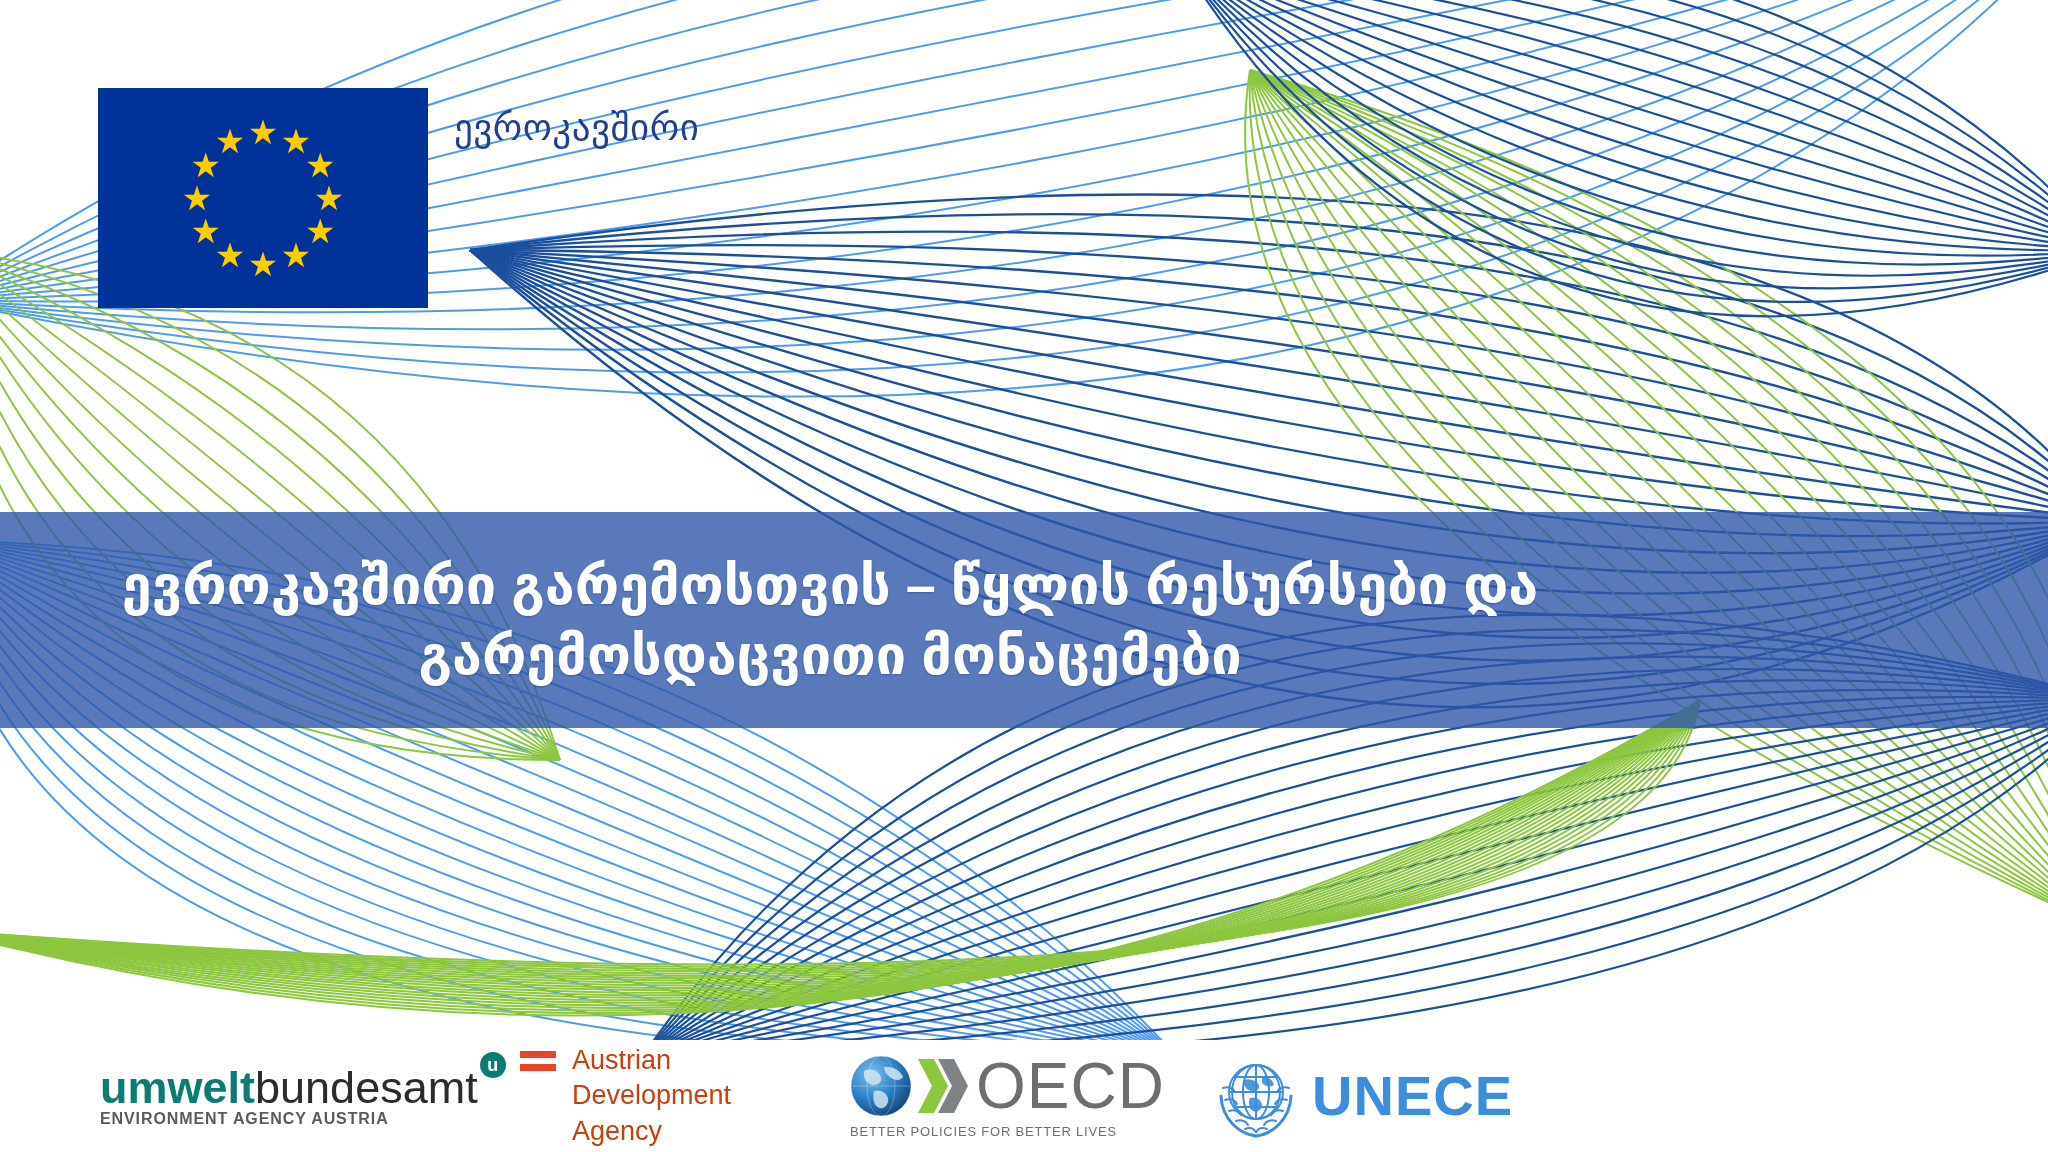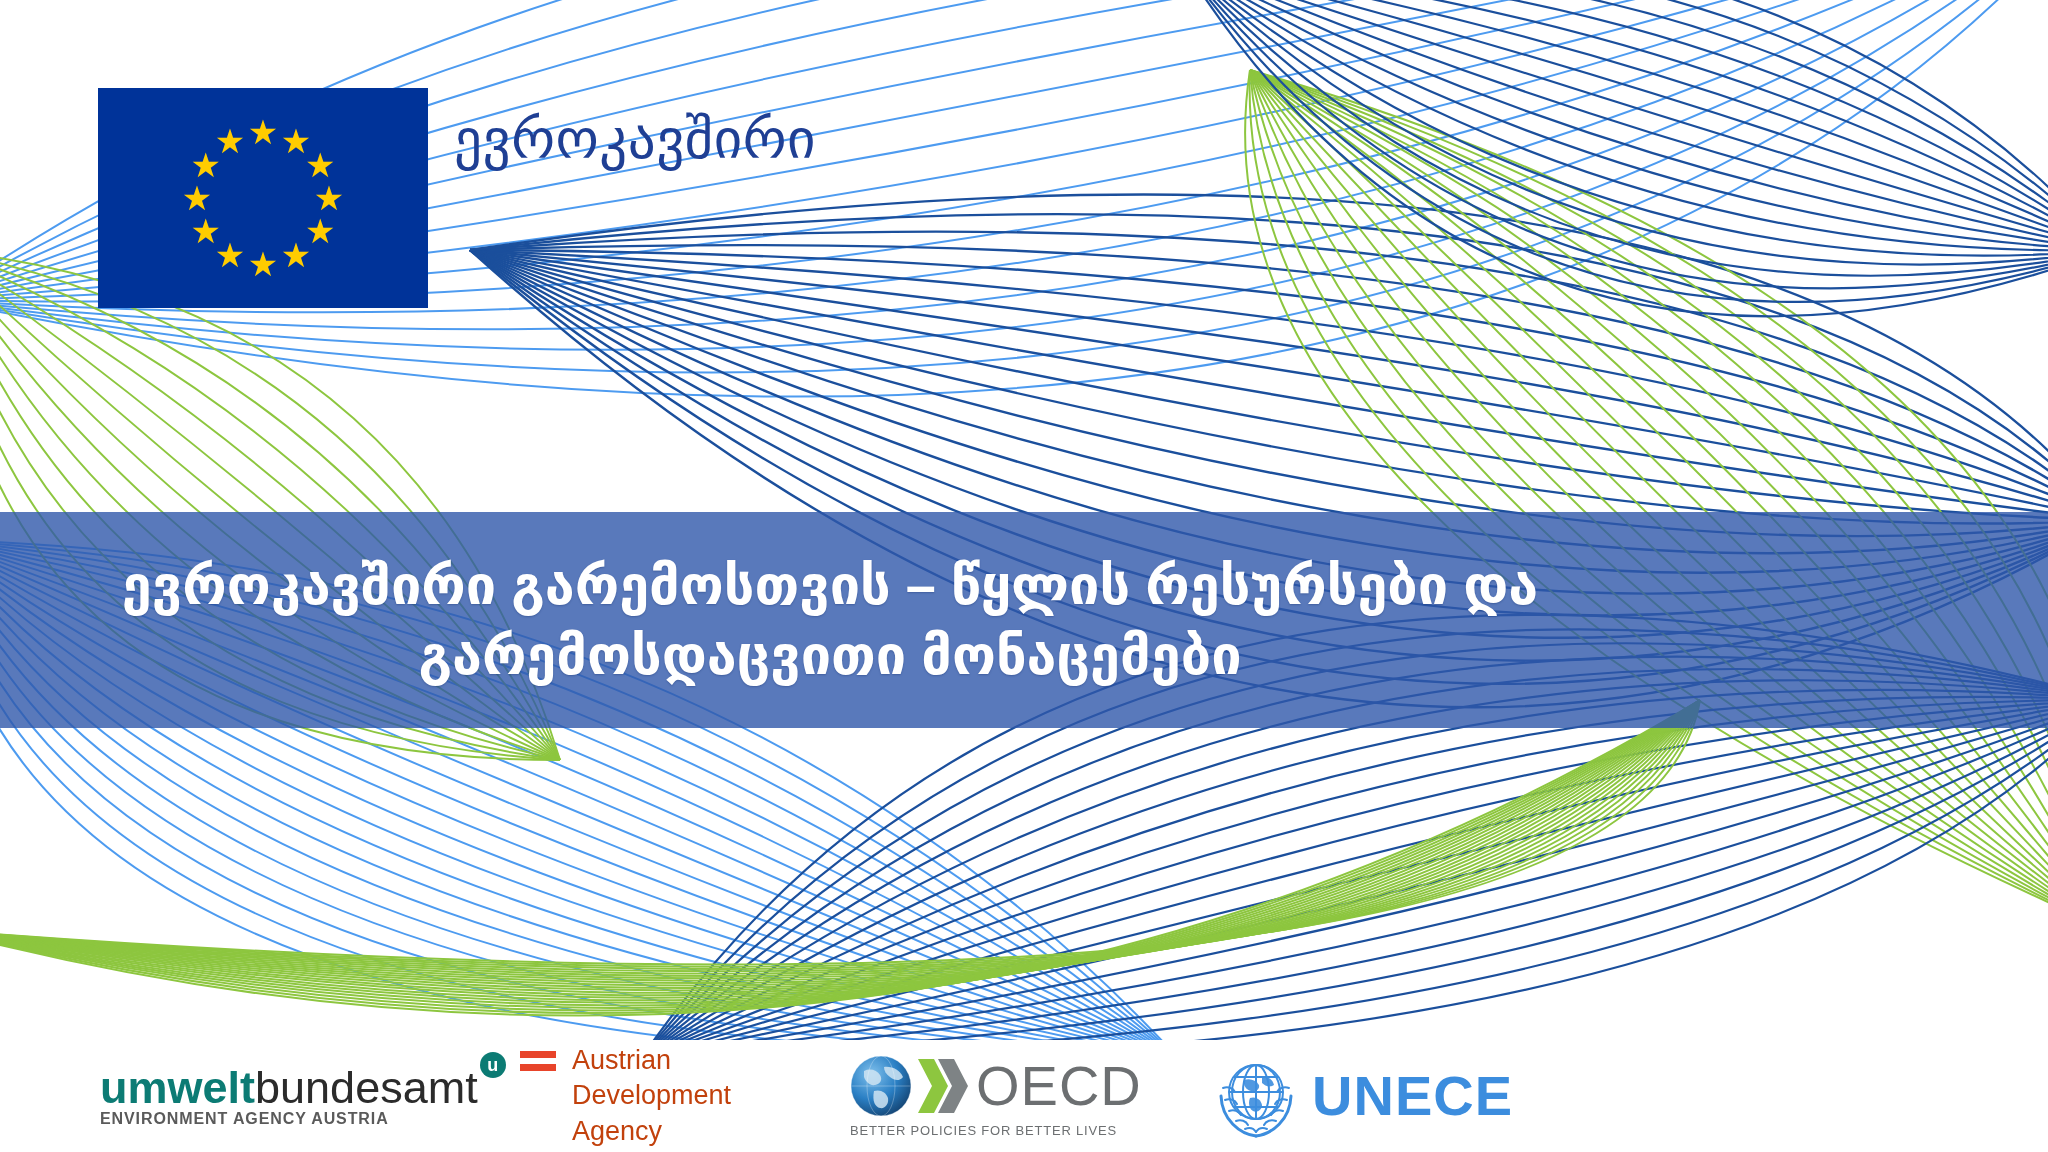--- a/index.html
+++ b/index.html
@@ -47,21 +47,21 @@
     font-size: 34px;
     line-height: 34px;
     text-align: center;
   }
   .eu-text {
     margin-left: 26px;
     padding-top: 16px;
   }
   .eu-title-line {
     color: #1f3f94;
-    font-size: 55px;
+    font-size: 37px;
     line-height: 1.30;
     font-weight: 400;
     white-space: nowrap;
     letter-spacing: 0.5px;
   }
   .eu-subtitle {
     margin-top: 12px;
     color: #5d5d5d;
     font-size: 23px;
     font-weight: 400;
@@ -148,21 +148,21 @@
   .oieau { flex: 0 0 auto; width: 330px; display: flex; align-items: center; }
   .oieau-mark { width: 74px; height: 84px; flex: 0 0 auto; margin-right: 14px; }
   .oieau-word { font-size: 44px; font-weight: bold; color: #12477E; line-height: 1; letter-spacing: -0.5px; }
   .oieau-sub { font-size: 19px; color: #12477E; line-height: 1.22; margin-top: 4px; white-space: nowrap; }
 
   
   .oecd { flex: 0 0 auto; width: 360px; }
   .oecd-row { display: flex; align-items: center; }
   .oecd-globe { width: 62px; height: 62px; flex: 0 0 auto; }
   .oecd-chev { width: 56px; height: 62px; flex: 0 0 auto; margin-left: 2px; }
-  .oecd-word { font-size: 56px; color: #6c6f71; letter-spacing: 1px; line-height: 1; margin-left: 6px; font-weight: 400; }
+  .oecd-word { font-size: 64px; color: #6c6f71; letter-spacing: 1px; line-height: 1; margin-left: 6px; font-weight: 400; }
   .oecd-sub { font-size: 13px; color: #6c6f71; letter-spacing: 0.8px; margin-top: 6px; white-space: nowrap; }
 
   
   .unece { flex: 0 0 auto; display: flex; align-items: center; }
   .unece-emblem { width: 92px; height: 92px; flex: 0 0 auto; }
   .unece-word { font-size: 56px; font-weight: bold; color: #3C8DDE; letter-spacing: 1px; margin-left: 10px; line-height: 1; }
 
   .spacer { flex: 1 1 auto; }
 </style>
 </head>

